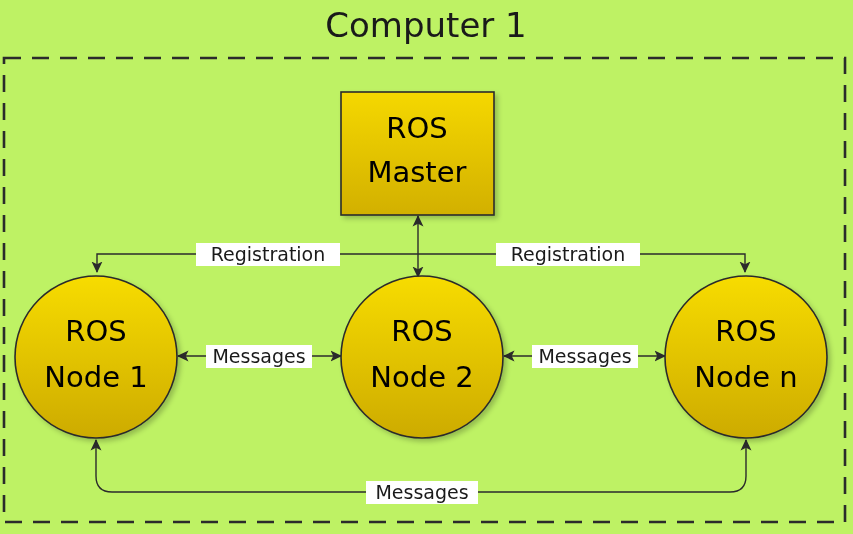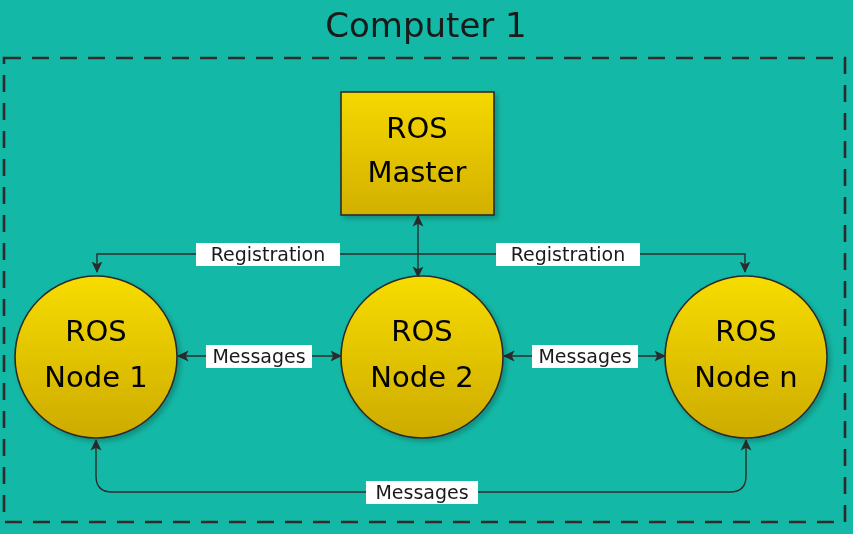--- a/index.html
+++ b/index.html
@@ -7,21 +7,21 @@
     padding: 0;
     background: #ffffff;
   }
   body {
     font-family: "DejaVu Sans", sans-serif;
   }
   #canvas {
     position: relative;
     width: 853px;
     height: 534px;
-    background: #14b8a6;
+    background: #bef264;
     overflow: hidden;
   }
   #diagram-svg {
     position: absolute;
     left: 0;
     top: 0;
     width: 853px;
     height: 534px;
   }
   .diagram-title {

